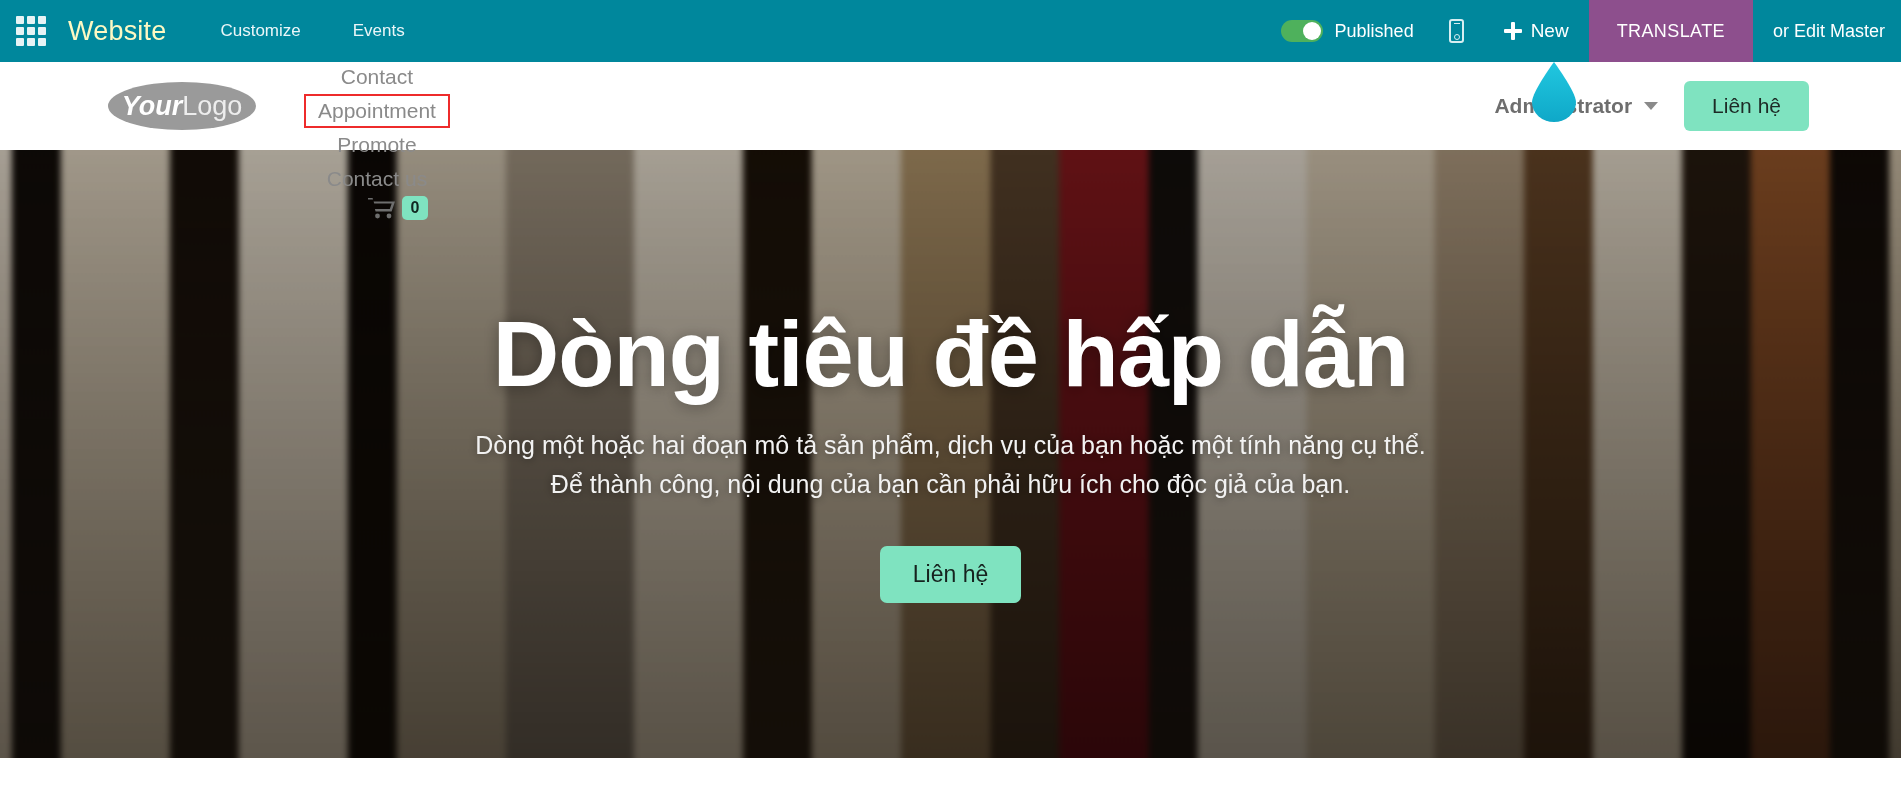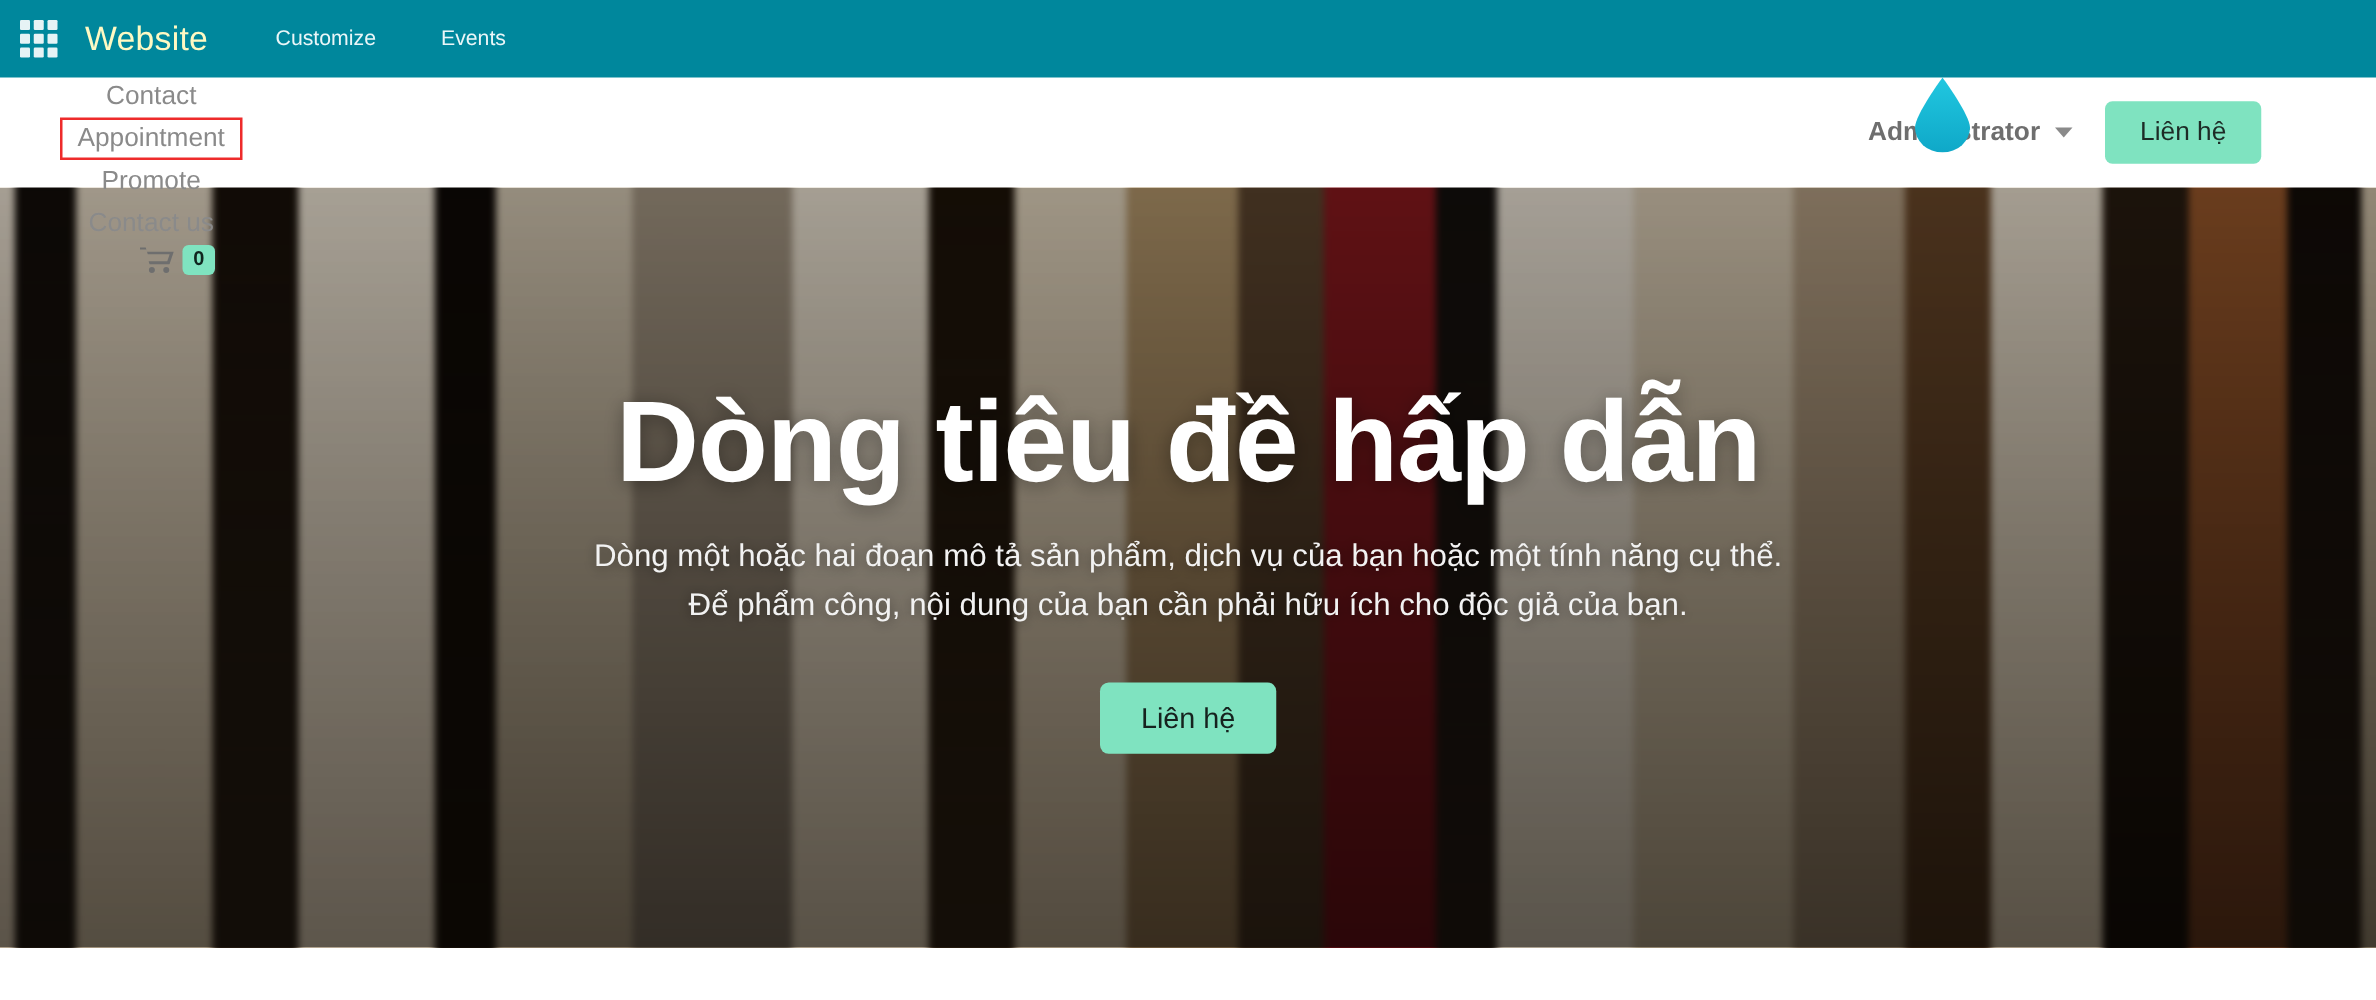--- a/index.html
+++ b/index.html
@@ -243,24 +243,50 @@
         <i></i>
         <i></i>
     </span>
   </div>
 
   <div class="brand-title">Website</div>
 
   <div class="topbar-menu">Customize</div>
   <div class="topbar-menu">Events</div>
 
+  <div class="topbar-right">
+
+    <div class="publish-wrap">
+      <span class="toggle"></span>
+      <span class="publish-label">Published</span>
+    </div>
+
+    <div class="mobile-btn">
+      <span class="phone-icon"></span>
+    </div>
+
+    <div class="new-btn">
+      <span class="plus-icon"></span>
+      <span class="new-label">New</span>
+    </div>
+
+    <div class="translate-btn">TRANSLATE</div>
+
+    <div class="edit-master-btn">or Edit Master</div>
+  </div>
 </div>
 
 <div class="site-header">
 
+  <div class="site-logo">
+    <span class="logo-ellipse"></span>
+    <span class="logo-text">
+      <span class="logo-your">Your</span><span class="logo-logo">Logo</span>
+    </span>
+  </div>
 
   <nav class="site-nav">
     <a class="nav-link active">Home</a>
     <a class="nav-link">Shop</a>
     <a class="nav-link">Contact</a>
     <a class="nav-link highlighted">Appointment</a>
     <a class="nav-link">Promote</a>
     <a class="nav-link">Contact us</a>
 
     <div class="cart-wrap">
@@ -323,16 +349,16 @@
     <span class="strip" style="left:90.5%;width:5%;  background:linear-gradient(180deg,#9c5a2c,#5e331a);"></span>
     <span class="strip" style="left:94.5%;width:4%;  background:linear-gradient(180deg,#120c08,#241a10);"></span>
     <span class="strip" style="left:97.5%;width:5%;  background:linear-gradient(180deg,#d6c7ae,#8e7f66);"></span>
   </div>
 
   <div class="hero-dim"></div>
 
   <div class="hero-content">
     <h1 class="hero-title">Dòng tiêu đề hấp dẫn</h1>
     <p class="hero-sub">Dòng một hoặc hai đoạn mô tả sản phẩm, dịch vụ của bạn hoặc một tính năng cụ thể.</p>
-    <p class="hero-sub">Để phẩm công, nội dung của bạn cần phải hữu ích cho độc giả của bạn.</p>
+    <p class="hero-sub">Để thành công, nội dung của bạn cần phải hữu ích cho độc giả của bạn.</p>
     <button class="hero-cta">Liên hệ</button>
   </div>
 </div>
 
 </body></html>

